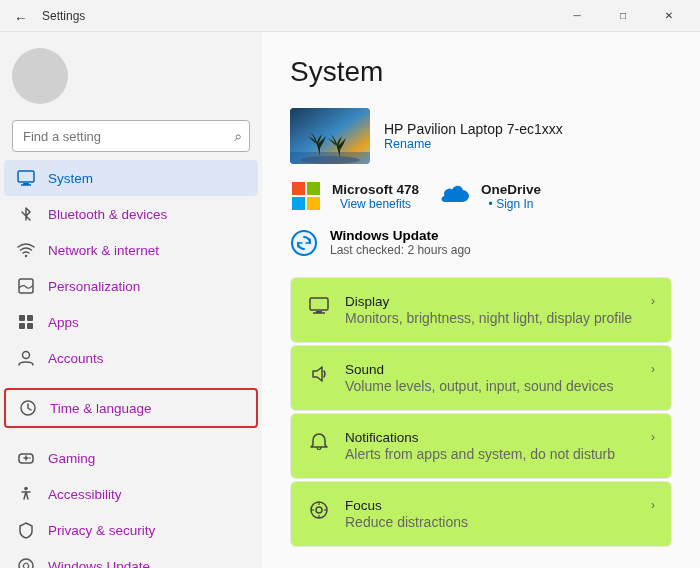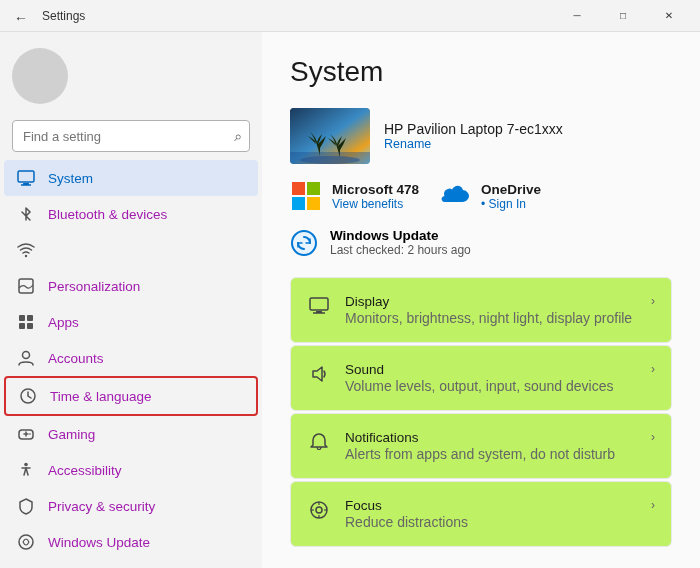--- a/index.html
+++ b/index.html
@@ -187,21 +187,21 @@
     .service-info .service-name {
       font-size: 13.5px;
       font-weight: 600;
       color: #1a1a1a;
     }
     .service-info .service-sub {
       font-size: 12px;
       color: #0067c0;
       cursor: pointer;
     }
-    .service-info .service-sub.blue { color: #0067c0; }
+    .service-info .service-sub.blue { color: #0067c0; text-align: center; }
 
     
     .update-row {
       display: flex;
       align-items: center;
       gap: 12px;
       margin-bottom: 20px;
     }
     .update-icon {
       width: 28px;
@@ -310,20 +310,21 @@
 
       <div class="nav-item">
         <div class="nav-icon">
           <svg width="18" height="18" viewBox="0 0 18 18" fill="none">
             <path d="M1 6 Q9 0 17 6" stroke="#555" stroke-width="1.5" stroke-linecap="round" fill="none"></path>
             <path d="M3.5 9 Q9 5 14.5 9" stroke="#555" stroke-width="1.5" stroke-linecap="round" fill="none"></path>
             <path d="M6 12 Q9 10 12 12" stroke="#555" stroke-width="1.5" stroke-linecap="round" fill="none"></path>
             <circle cx="9" cy="15" r="1.2" fill="#555"></circle>
           </svg>
         </div>
+        <span>Network &amp; internet</span>
       </div>
 
       <div class="nav-item">
         <div class="nav-icon">
           <svg width="18" height="18" viewBox="0 0 18 18" fill="none">
             <rect x="2" y="2" width="14" height="14" rx="2" stroke="#555" stroke-width="1.5" fill="none"></rect>
             <path d="M2 11 Q6 7 9 10 Q12 13 16 8" stroke="#555" stroke-width="1.2" fill="none"></path>
           </svg>
         </div>
         <span>Personalization</span>
@@ -344,21 +345,21 @@
       <div class="nav-item">
         <div class="nav-icon">
           <svg width="18" height="18" viewBox="0 0 18 18" fill="none">
             <circle cx="9" cy="6" r="3.5" stroke="#555" stroke-width="1.5" fill="none"></circle>
             <path d="M2 16 C2 12 16 12 16 16" stroke="#555" stroke-width="1.5" stroke-linecap="round" fill="none"></path>
           </svg>
         </div>
         <span>Accounts</span>
       </div>
 
-      <div class="nav-item highlighted" style="border:2px solid #d32f2f; margin:0 4px;">
+      <div class="nav-item highlighted" style="border:2px solid #d32f2f; margin:12px 4px;">
         <div class="nav-icon">
           <svg width="18" height="18" viewBox="0 0 18 18" fill="none">
             <circle cx="9" cy="9" r="7" stroke="#555" stroke-width="1.5" fill="none"></circle>
             <path d="M9 5 L9 9 L12 11" stroke="#555" stroke-width="1.5" stroke-linecap="round"></path>
           </svg>
         </div>
         <span>Time &amp; language</span>
       </div>
 
       <div class="nav-item">

